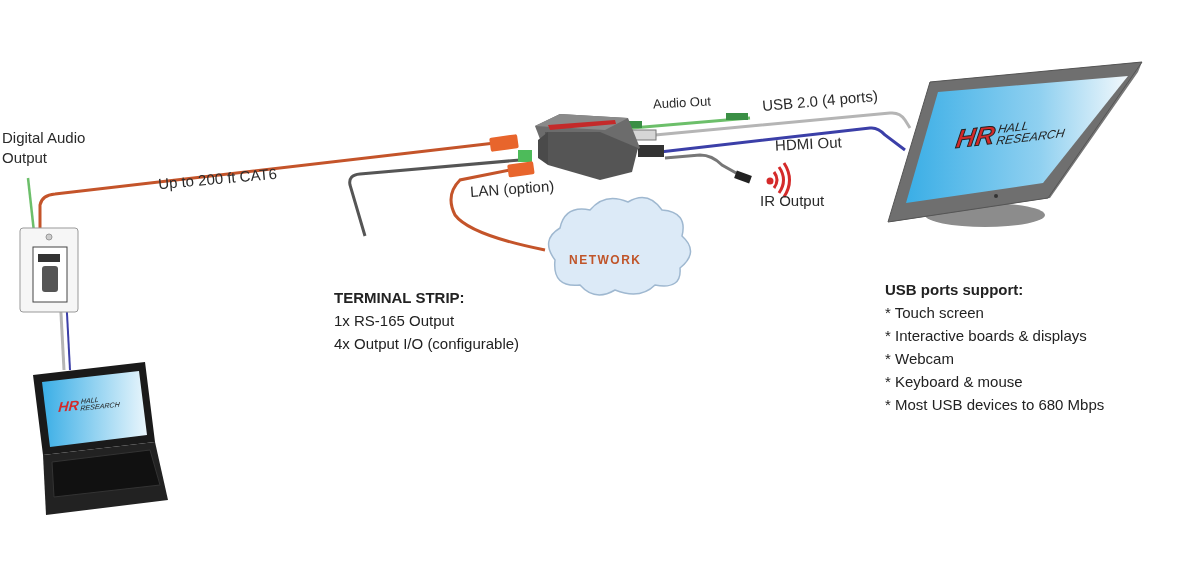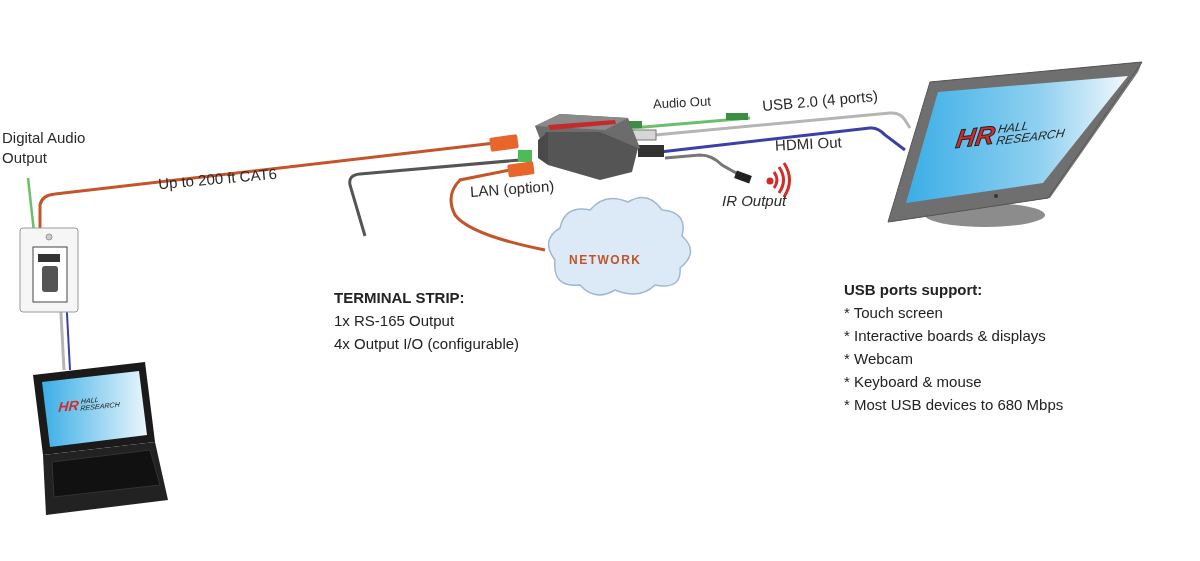--- a/index.html
+++ b/index.html
@@ -103,30 +103,30 @@
 </svg>
 
 <div class="lbl" style="left:2px; top:128px; line-height:20px;">
   <div>Digital Audio</div>
   <div>Output</div>
 </div>
 <div class="lbl" style="left:158px; top:170px; transform:rotate(-5deg);">Up to 200 ft CAT6</div>
 <div class="lbl" style="left:653px; top:95px; font-size:13px; transform:rotate(-3deg);">Audio Out</div>
 <div class="lbl" style="left:762px; top:92px; transform:rotate(-5deg);">USB 2.0 (4 ports)</div>
 <div class="lbl" style="left:775px; top:135px; transform:rotate(-3deg);">HDMI Out</div>
-<div class="lbl" style="left:722px; top:192px;font-style:italic;">IR Output</div>
+<div class="lbl" style="left:760px; top:192px;">IR Output</div>
 <div class="lbl" style="left:470px; top:180px; transform:rotate(-4deg);">LAN (option)</div>
 <div class="network" style="left:569px; top:253px;text-align:center;">NETWORK</div>
 
 <div class="list" style="left:334px; top:250px;">
   <div class="bold">TERMINAL STRIP:</div>
   <div>1x RS-165 Output</div>
   <div>4x Output I/O (configurable)</div>
 </div>
 
-<div class="list" style="left:844px; top:242px;">
+<div class="list" style="left:885px; top:242px;">
   <div class="bold">USB ports support:</div>
   <div>* Touch screen</div>
   <div>* Interactive boards &amp; displays</div>
   <div>* Webcam</div>
   <div>* Keyboard &amp; mouse</div>
   <div>* Most USB devices to 680 Mbps</div>
 </div>
 
 </body></html>

